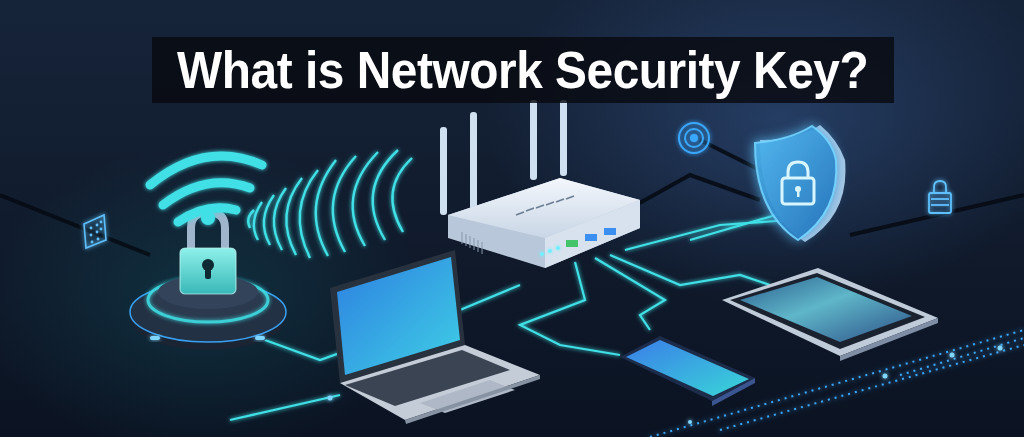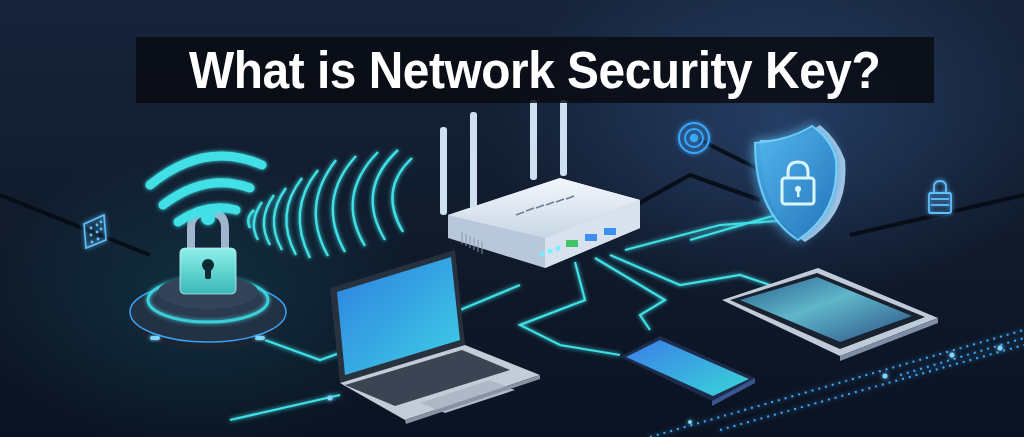--- a/index.html
+++ b/index.html
@@ -6,21 +6,21 @@
     html, body { width: 1024px; height: 437px; overflow: hidden; background: #0d1624; }
     .scene {
       position: relative; width: 1024px; height: 437px; overflow: hidden;
       background:
         radial-gradient(ellipse 420px 260px at 780px 120px, rgba(52,86,140,0.55), rgba(0,0,0,0) 70%),
         radial-gradient(ellipse 320px 220px at 200px 300px, rgba(20,120,130,0.25), rgba(0,0,0,0) 70%),
         linear-gradient(180deg, #16243a 0%, #111c2e 45%, #0b1322 100%);
       font-family: "Liberation Sans", sans-serif;
     }
     .title-band {
-      position: absolute; left: 136px; top: 37px; width: 798px; height: 66px;
+      position: absolute; left: 152px; top: 37px; width: 742px; height: 66px;
       background: rgba(8,10,16,0.82);
       display: flex; align-items: center; justify-content: center;
     }
     .title {
       color: #ffffff; font-family: "Liberation Sans", sans-serif; font-weight: 700;
       font-size: 52px; letter-spacing: -0.5px; line-height: 1; transform: scaleX(0.92);
       white-space: nowrap;
     }
     svg.art { position: absolute; left: 0; top: 0; }
   </style>

